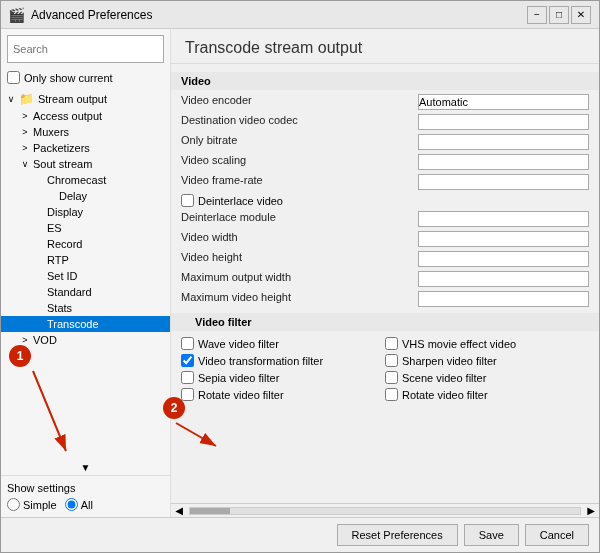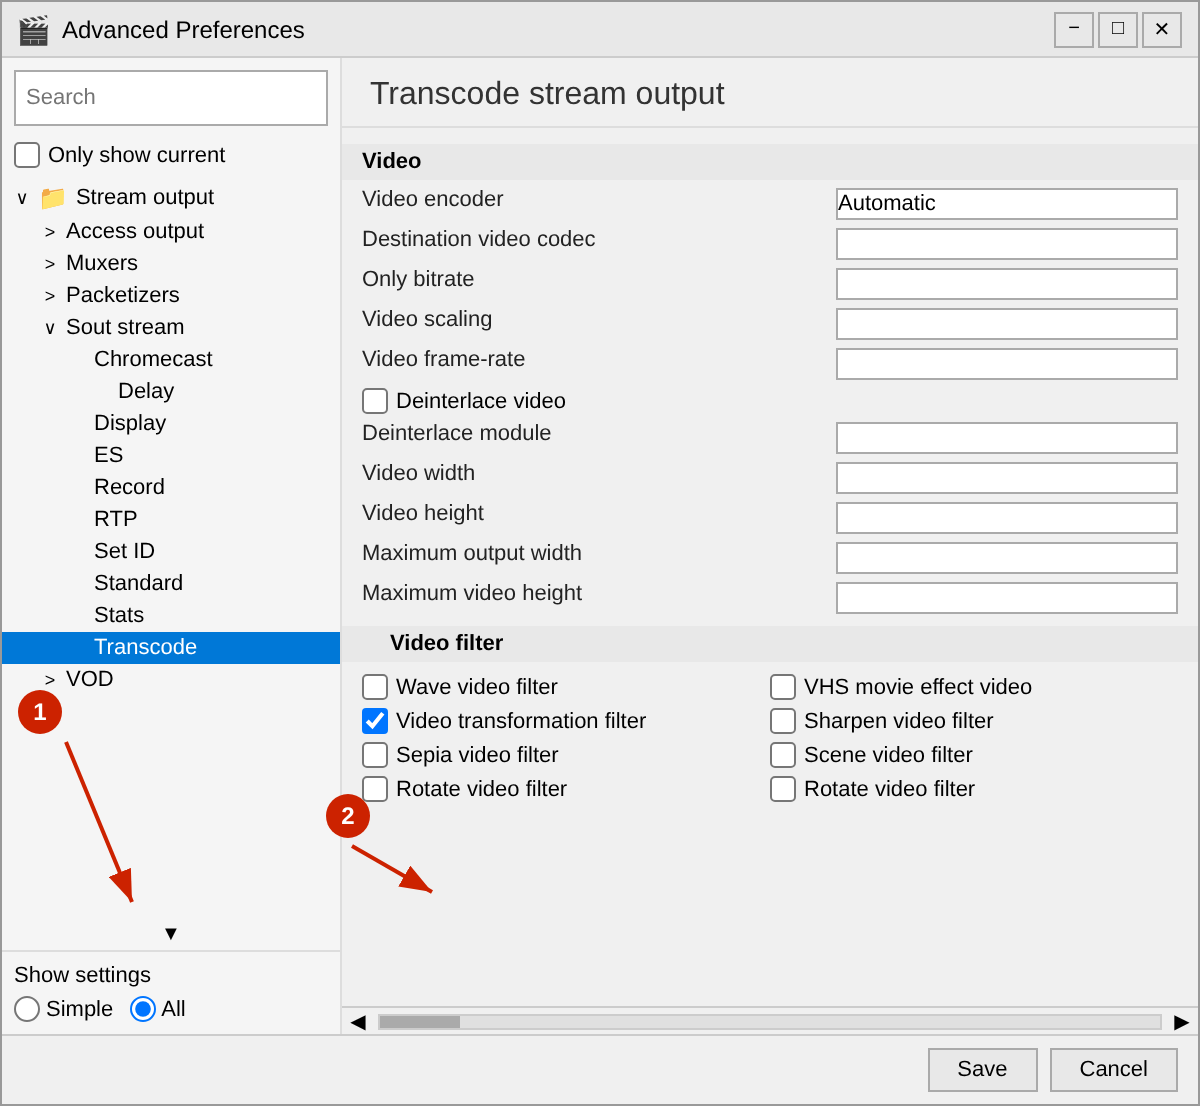--- a/index.html
+++ b/index.html
@@ -272,20 +272,21 @@
         <div style="width:16px; text-align:center; font-size:10px; cursor:pointer;">▶</div>
       </div>
     </div>
   </div>
 
   <div class="bottom-bar">
     <div class="bottom-left">
       
     </div>
     <div style="display:flex; gap:6px; align-items:center;">
+      <button class="btn">Reset Preferences</button>
       <button class="btn btn-default">Save</button>
       <button class="btn">Cancel</button>
     </div>
   </div>
 
   <div style="position:absolute; left:8px; bottom:185px; width:22px; height:22px; border-radius:50%; background:#cc2200; color:white; font-size:12px; font-weight:bold; display:flex; align-items:center; justify-content:center; z-index:10; pointer-events:none;">1</div>
   <div style="position:absolute; left:162px; bottom:133px; width:22px; height:22px; border-radius:50%; background:#cc2200; color:white; font-size:12px; font-weight:bold; display:flex; align-items:center; justify-content:center; z-index:10; pointer-events:none;">2</div>
 
   <svg style="position:absolute; left:0; top:0; width:100%; height:100%; pointer-events:none; z-index:9;">
     <defs>

